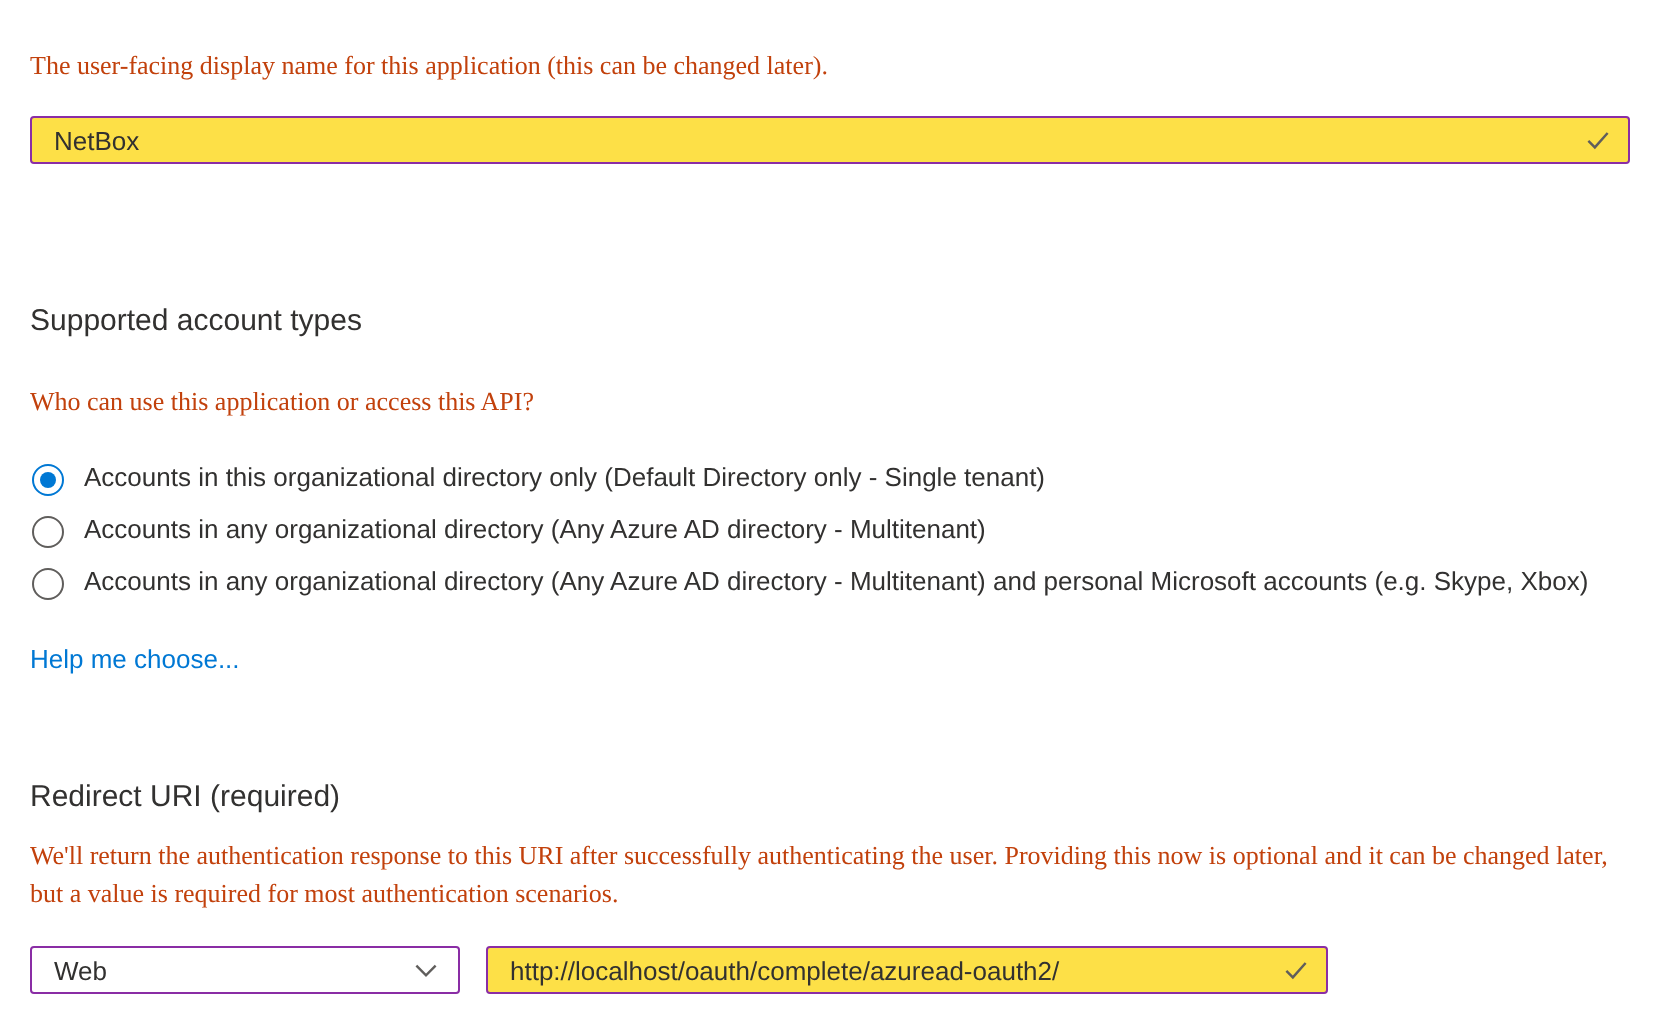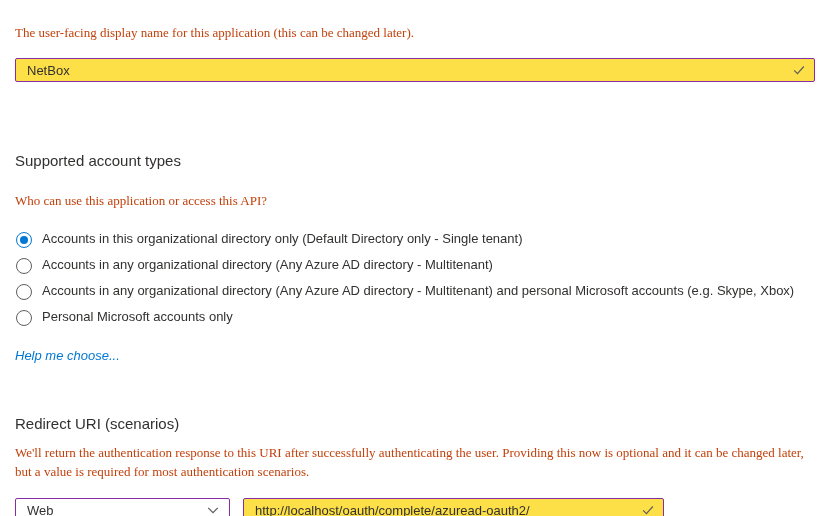--- a/index.html
+++ b/index.html
@@ -87,21 +87,20 @@
   .option-row.checked .radio-inner { background: #0078d4; }
   .option-label { font-size: 13px; line-height: 18px; white-space: nowrap; }
 
   .help-link {
     display: inline-block;
     margin-top: 22px;
     font-size: 13px;
     color: #0078d4;
     text-decoration: none;
     cursor: pointer;
-    font-style: italic;
   }
 
   
   .redirect-title { margin-top: 50px; }
   .redirect-desc { margin-top: 9px; max-width: 801px; }
   .redirect-row {
     margin-top: 17px;
     display: flex;
     align-items: center;
     gap: 13px;
@@ -160,32 +159,26 @@
           <span class="radio-inner"></span>
         </span>
       <span class="option-label">Accounts in any organizational directory (Any Azure AD directory - Multitenant)</span>
     </div>
     <div class="option-row">
       <span class="radio-outer">
           <span class="radio-inner"></span>
         </span>
       <span class="option-label">Accounts in any organizational directory (Any Azure AD directory - Multitenant) and personal Microsoft accounts (e.g. Skype, Xbox)</span>
     </div>
-    <div class="option-row">
-      <span class="radio-outer">
-          <span class="radio-inner"></span>
-        </span>
-      <span class="option-label">Personal Microsoft accounts only</span>
-    </div>
   </div>
 
   <a class="help-link">Help me choose...</a>
 
   
-  <div class="section-title redirect-title">Redirect URI (scenarios)</div>
+  <div class="section-title redirect-title">Redirect URI (required)</div>
   <div class="desc redirect-desc">We'll return the authentication response to this URI after successfully authenticating the user. Providing this now is optional and it can be changed later, but a value is required for most authentication scenarios.</div>
 
   <div class="redirect-row">
     <div class="platform-select">
       <span>Web</span>
       <span class="chevron">
         <svg viewBox="0 0 16 16" width="14" height="14">
             <path d="M2.5 5.5 L8 11 L13.5 5.5" fill="none" stroke="currentColor" stroke-width="1.4"></path>
           </svg>
       </span>

